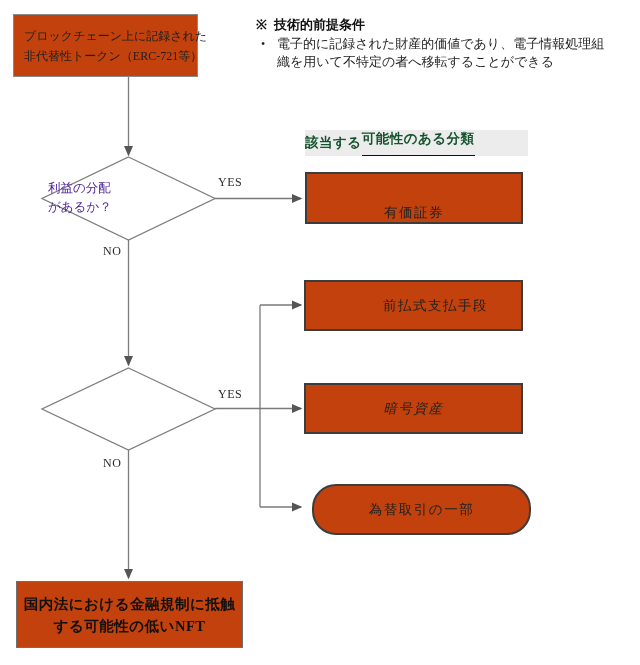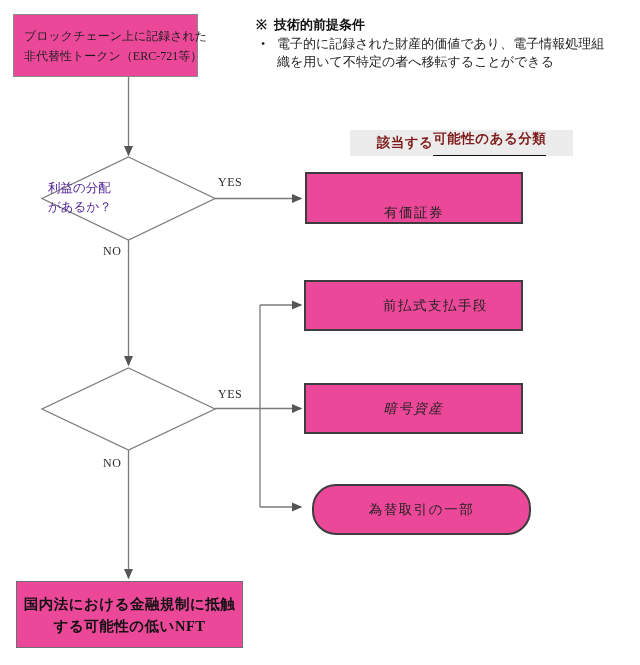--- a/index.html
+++ b/index.html
@@ -10,21 +10,21 @@
     height: 665px;
     background: #ffffff;
     font-family: "Liberation Serif", "DejaVu Serif", serif;
     color: #1f1f1f;
     overflow: hidden;
   }
   svg.lines { position: absolute; left: 0; top: 0; }
 
   .node {
     position: absolute;
-    background: #ec4899;
+    background: #c2410c;
     display: flex;
     flex-direction: column;
     justify-content: center;
   }
   .start-node {
     left: 13px; top: 14px; width: 185px; height: 63px;
     border: 1.5px solid #8a8a8a;
     padding-left: 10px;
     font-size: 12px; line-height: 20px;
     white-space: nowrap;
@@ -49,24 +49,23 @@
   }
   .outcome-securities { left: 305px; top: 172px; width: 218px; height: 52px; justify-content: flex-end; }
   .outcome-prepaid   { left: 304px; top: 280px; padding-left: 44px; }
   .outcome-crypto    { left: 304px; top: 383px; font-style: italic; }
   .outcome-exchange  { left: 312px; top: 484px; border-radius: 24px; }
 
   .category-header {
     position: absolute;
     left: 305px; top: 130px; width: 223px; height: 26px;
     background: #ececec;
-    display: flex; align-items: center; justify-content: center;
-    font-weight: bold; font-size: 13.5px; color: #7f1d1d;
+    display: flex; align-items: center; 
+    font-weight: bold; font-size: 13.5px; color: #14532d;
     letter-spacing: 0.5px;
-    margin-left: 45px;
   }
   .category-header .underlined { border-bottom: 1.5px solid #0f0f0f; padding-bottom: 7px; }
 
   .note {
     position: absolute;
     left: 256px; top: 16px; width: 378px;
     font-size: 13px; line-height: 18px;
   }
   .note-title-row { display: flex; font-weight: bold; color: #111111; font-size: 13px; }
   .note-title-row .marker { margin-right: 7px; }

